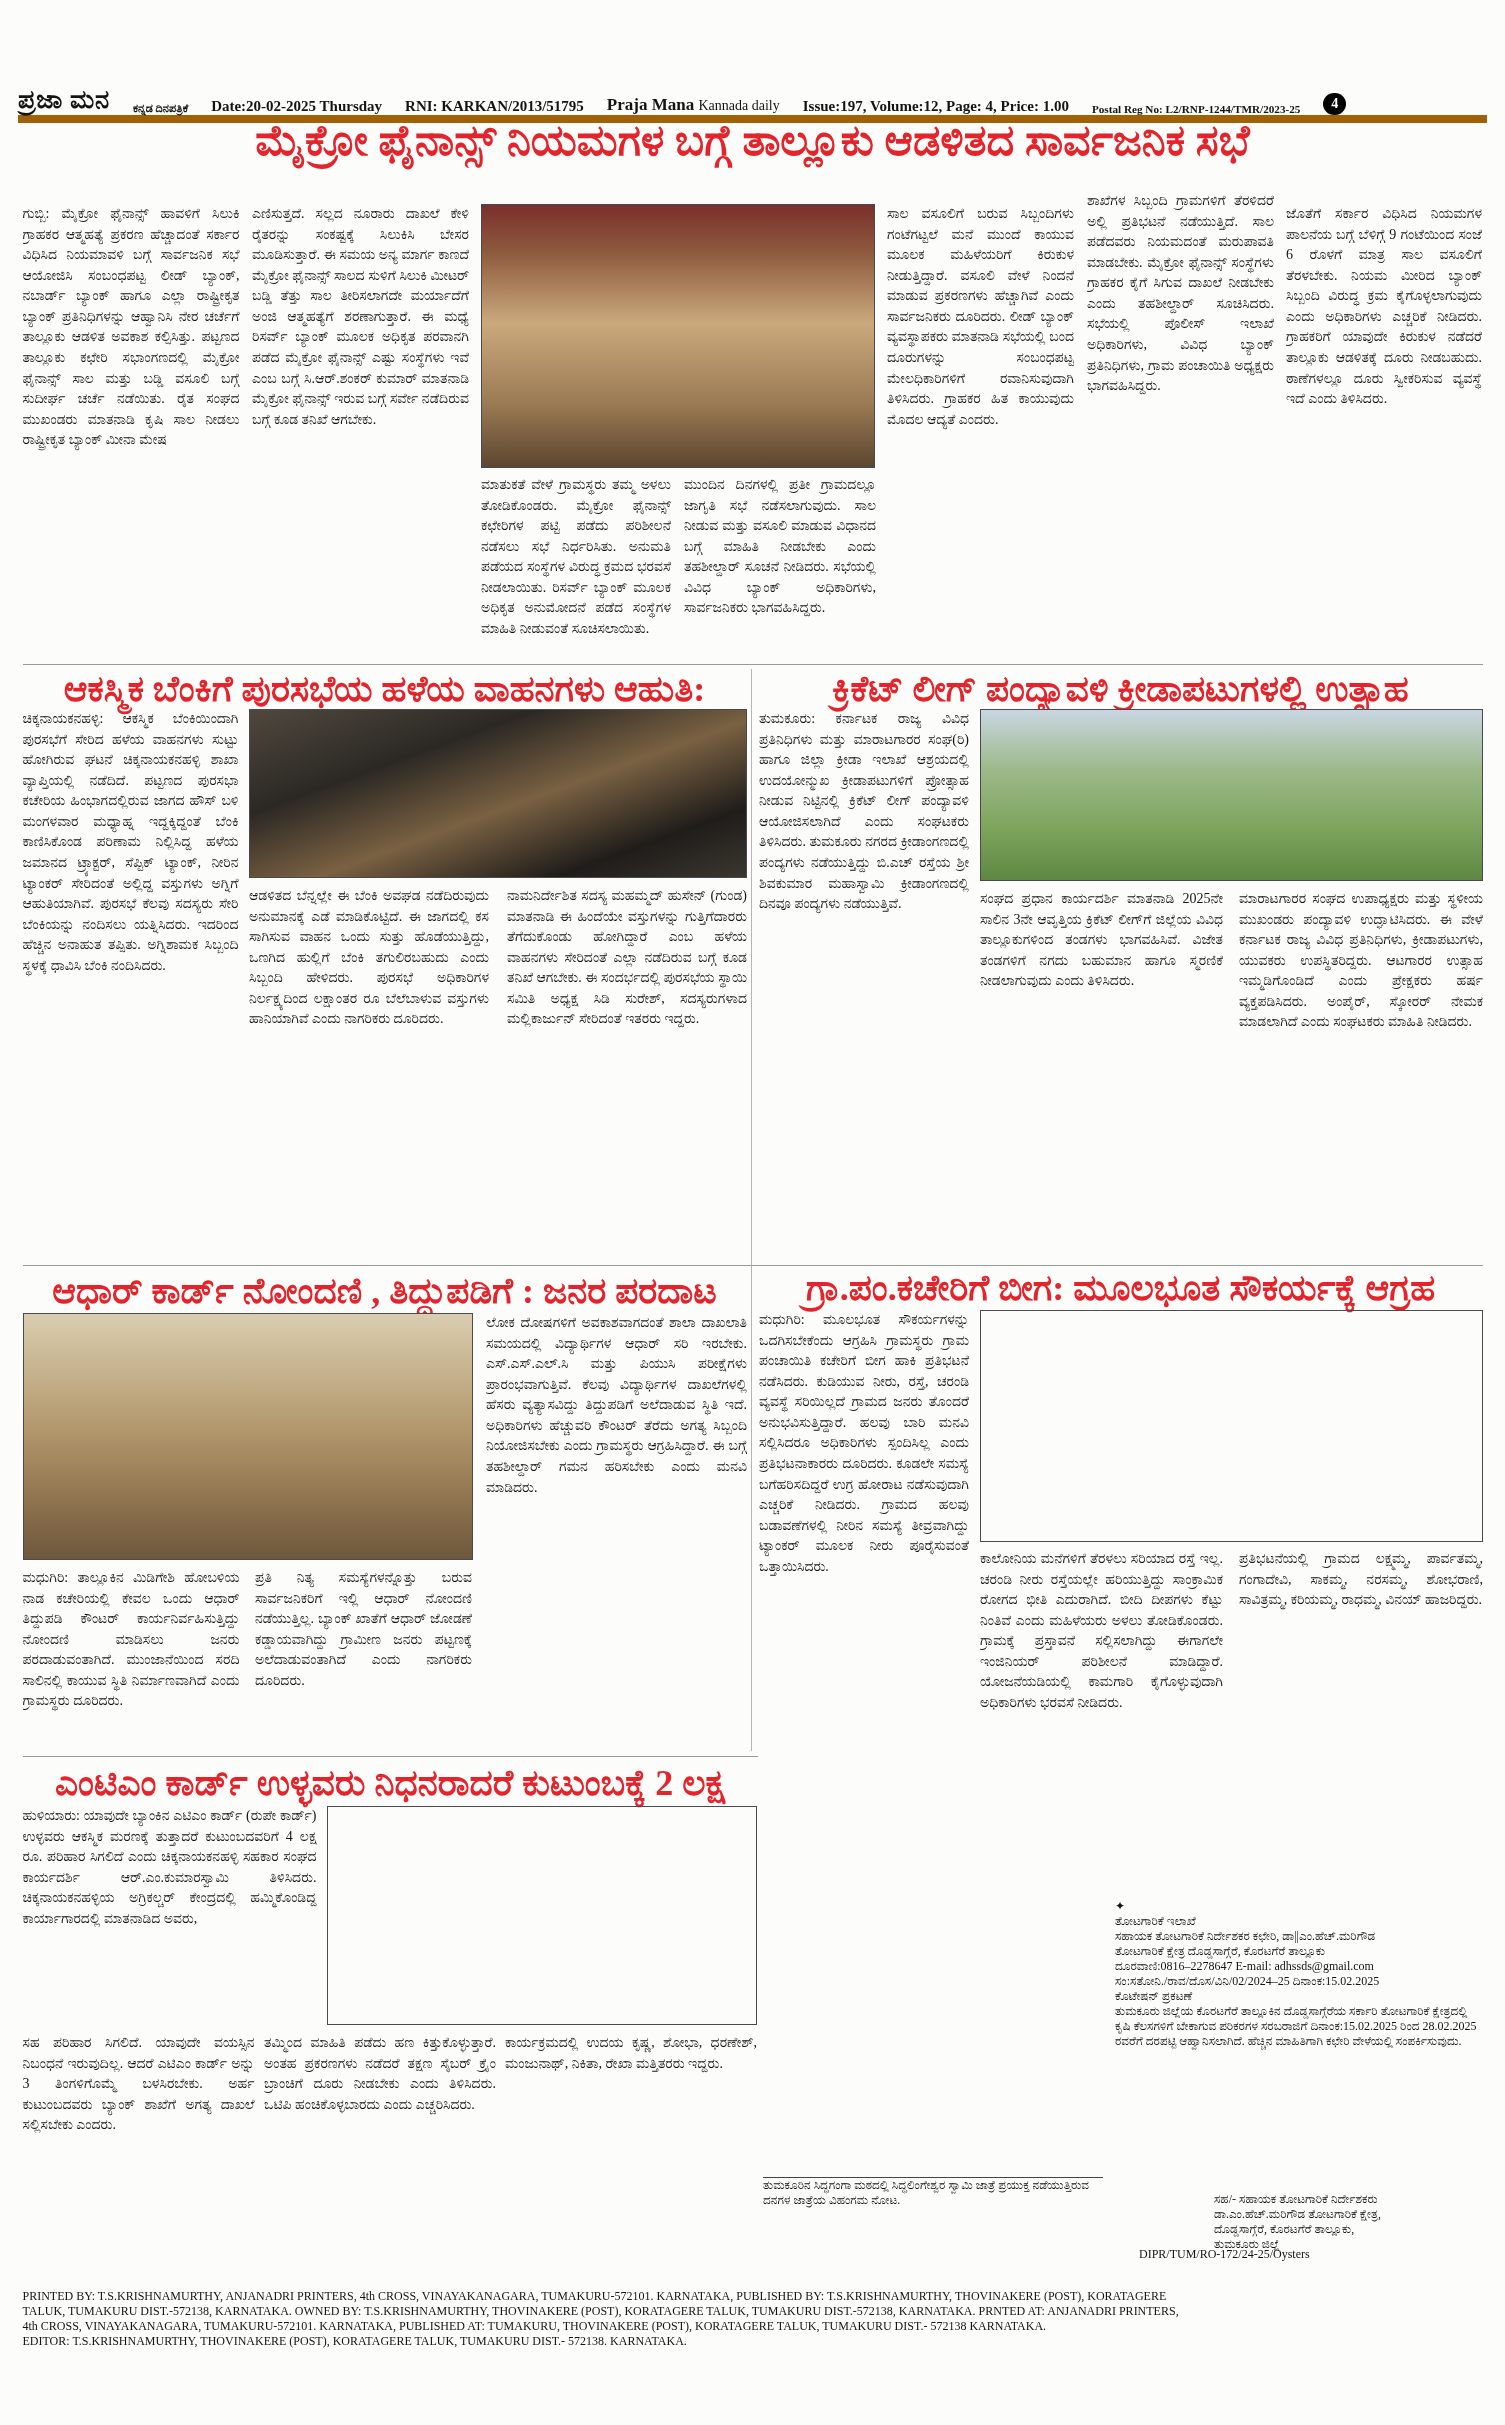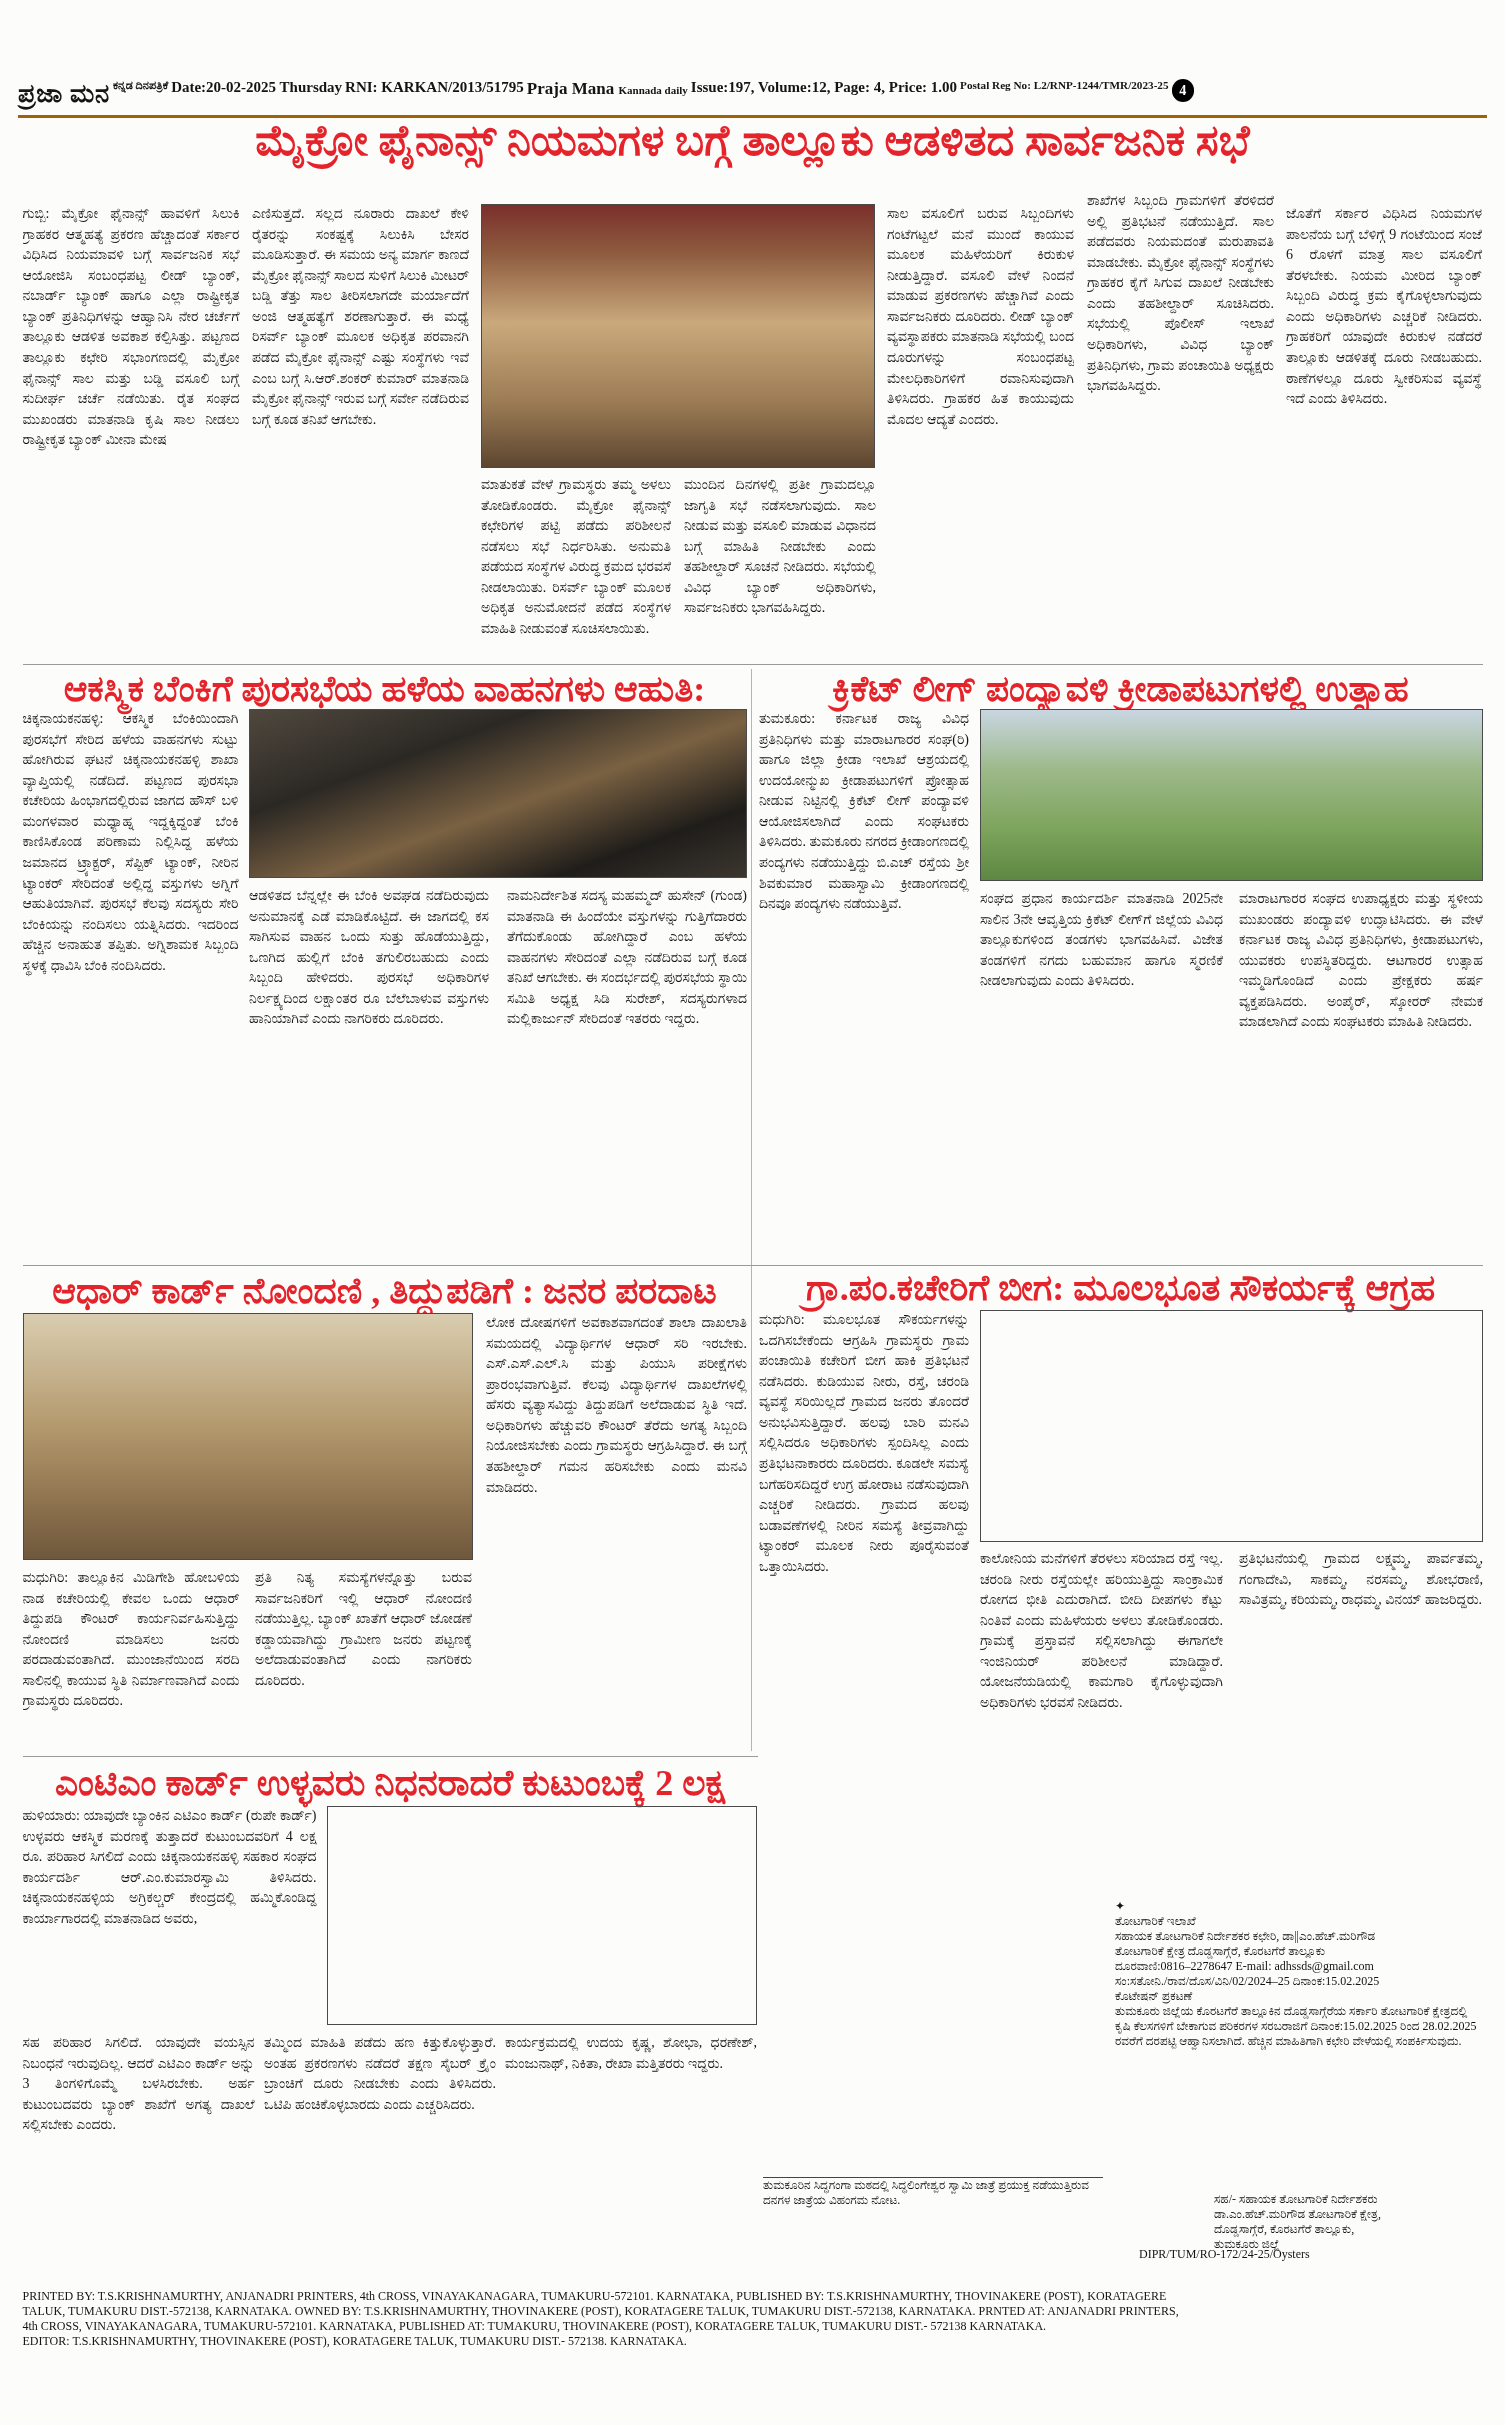--- a/index.html
+++ b/index.html
@@ -1,26 +1,26 @@
 <!DOCTYPE html>
 <html style="--red: #e4232b;font-size:12px"><head>
 <meta charset="utf-8">
 <style>
   html,body{margin:0;padding:0;background:#888;}
   .page{position:relative;width:1505px;height:2426px;margin:0 auto;background:#fcfcfa;
         font-family:"Liberation Serif","DejaVu Serif",serif;color:#141414;overflow:hidden;}
   .abs{position:absolute;}
   
-  .masthead{top:79px;left:18px;width:1469px;height:36px;border-bottom:3px solid #a16207;
-            display:flex;align-items:flex-start;gap:3px;font-family:"Liberation Serif",serif;}
+  .masthead{top:79px;left:18px;width:1469px;height:36px;border-bottom:8px solid #a16207;
+            display:flex;align-items:flex-end;gap:23px;font-family:"Liberation Serif",serif;}
   .mh-logo{font-size:25.5px;font-weight:bold;letter-spacing:0.7px;}
   .mh-tag{font-size:11.2px;font-weight:bold;}
   .mh-strong{font-size:15px;font-weight:bold;white-space:nowrap;}
   .mh-name{font-size:17px;font-weight:bold;white-space:nowrap;}
-  .mh-name small{font-size:11px;font-weight:bold;margin-top:44px;}
+  .mh-name small{font-size:14px;font-weight:normal;margin-top:44px;}
   .mh-small{font-size:11.2px;font-weight:bold;white-space:nowrap;}
   .badge{width:22.5px;height:22.5px;border-radius:50%;background:#000;color:#fff;display:flex;
          align-items:center;justify-content:center;font-size:14.2px;font-weight:bold;flex:0 0 auto;}
   
   .hl{color:var(--red,#e4232b);font-weight:bold;text-align:center;line-height:1.12;}
   .hl-main{top:117px;left:0;width:100%;font-size:43px;}
   .hl-sec{font-size:36px;}
   
   .col{font-size:14px;line-height:1.47;text-align:justify;overflow:hidden;}
   .rule-h{background:#9a9a9a;height:0.7px;}

